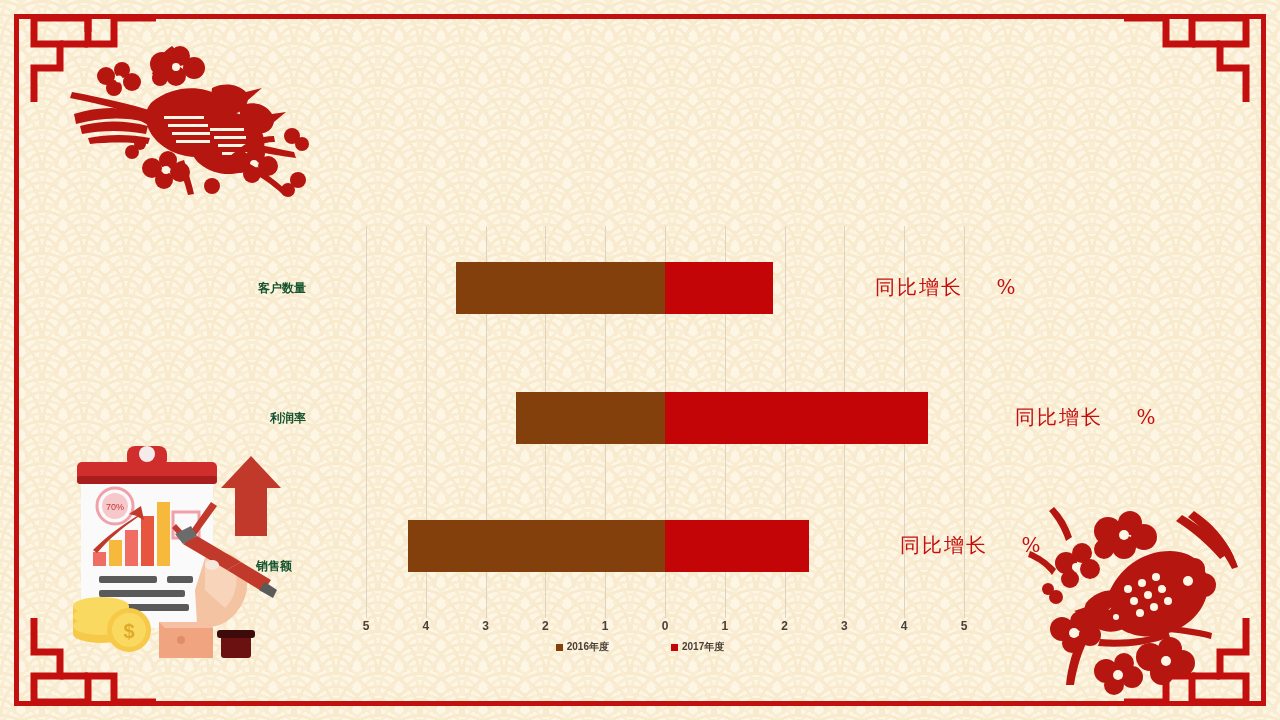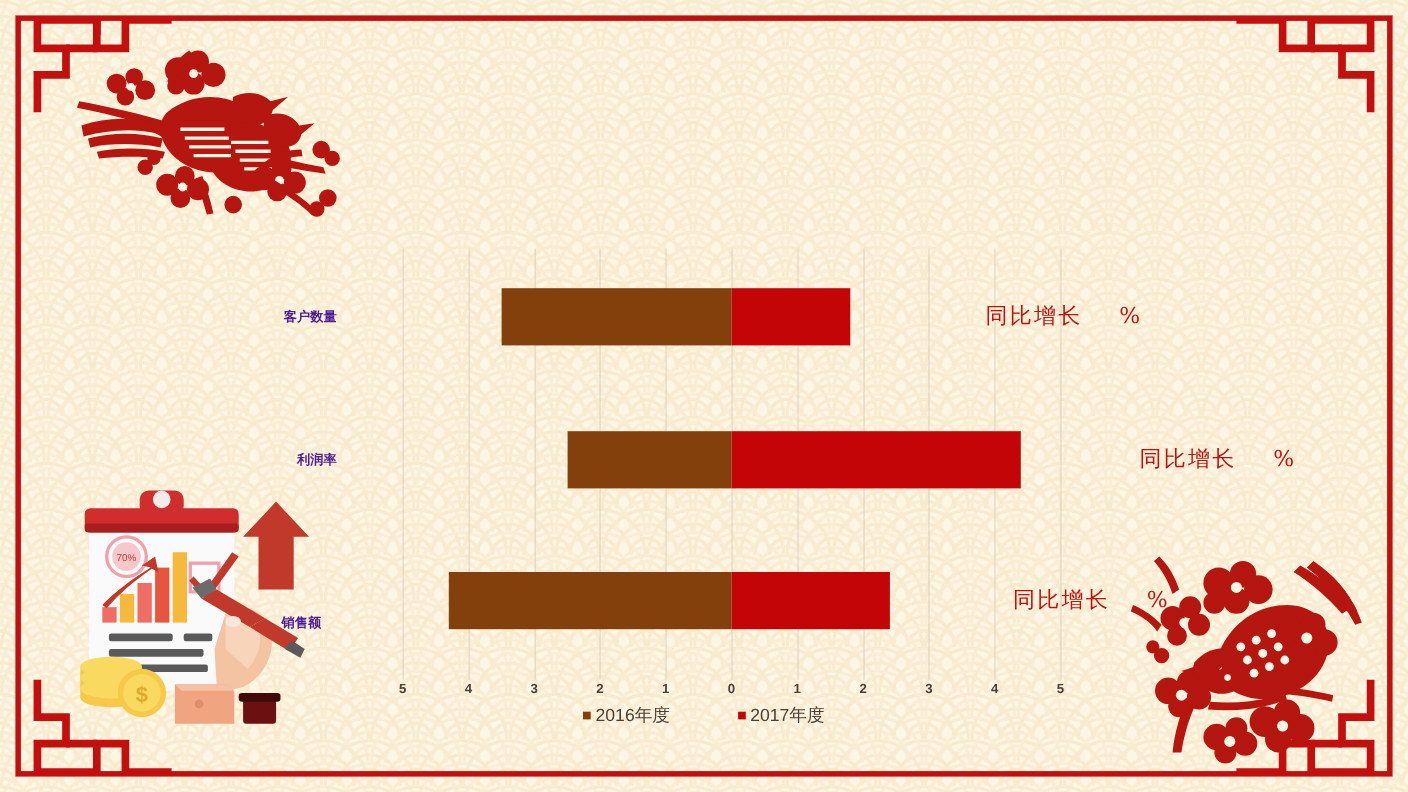--- a/index.html
+++ b/index.html
@@ -99,39 +99,38 @@
   .gridline {
     position: absolute;
     width: 1px;
     background: #ded3c0;
     top: 226px;
     height: 392px;
   }
   .cat-label {
     position: absolute;
     text-align: right;
-    color: #4c1d95;
+    color: #14532d;
     font-size: 12px;
     font-weight: 700;
     width: 120px;
   }
   .bar {
     position: absolute;
     height: 52px;
   }
   .bar-left  { background: #83400C; }
   .bar-right { background: #C30507; }
   .growth-note {
     position: absolute;
     color: #C3100E;
     font-size: 20px;
     letter-spacing: 2px;
     white-space: pre;
     font-family: "DejaVu Serif", "Liberation Serif", serif;
-    margin-left: 21px;
   }
   .tick {
     position: absolute;
     top: 619px;
     width: 30px;
     margin-left: -15px;
     text-align: center;
     color: #4a4038;
     font-size: 12px;
     font-weight: 700;
@@ -143,22 +142,22 @@
     display: flex;
     justify-content: center;
     gap: 62px;
     align-items: center;
   }
   .legend-item {
     display: flex;
     align-items: center;
     gap: 4px;
     color: #4a4038;
-    font-size: 16px;
-    font-weight: 400;
+    font-size: 10px;
+    font-weight: 700;
   }
   .legend-swatch { width: 7px; height: 7px; display: inline-block; }
 </style>
 </head>
 <body>
 
 <div id="slide">
 
   <div class="bg-base"></div>
   <div class="bg-waves"></div>

